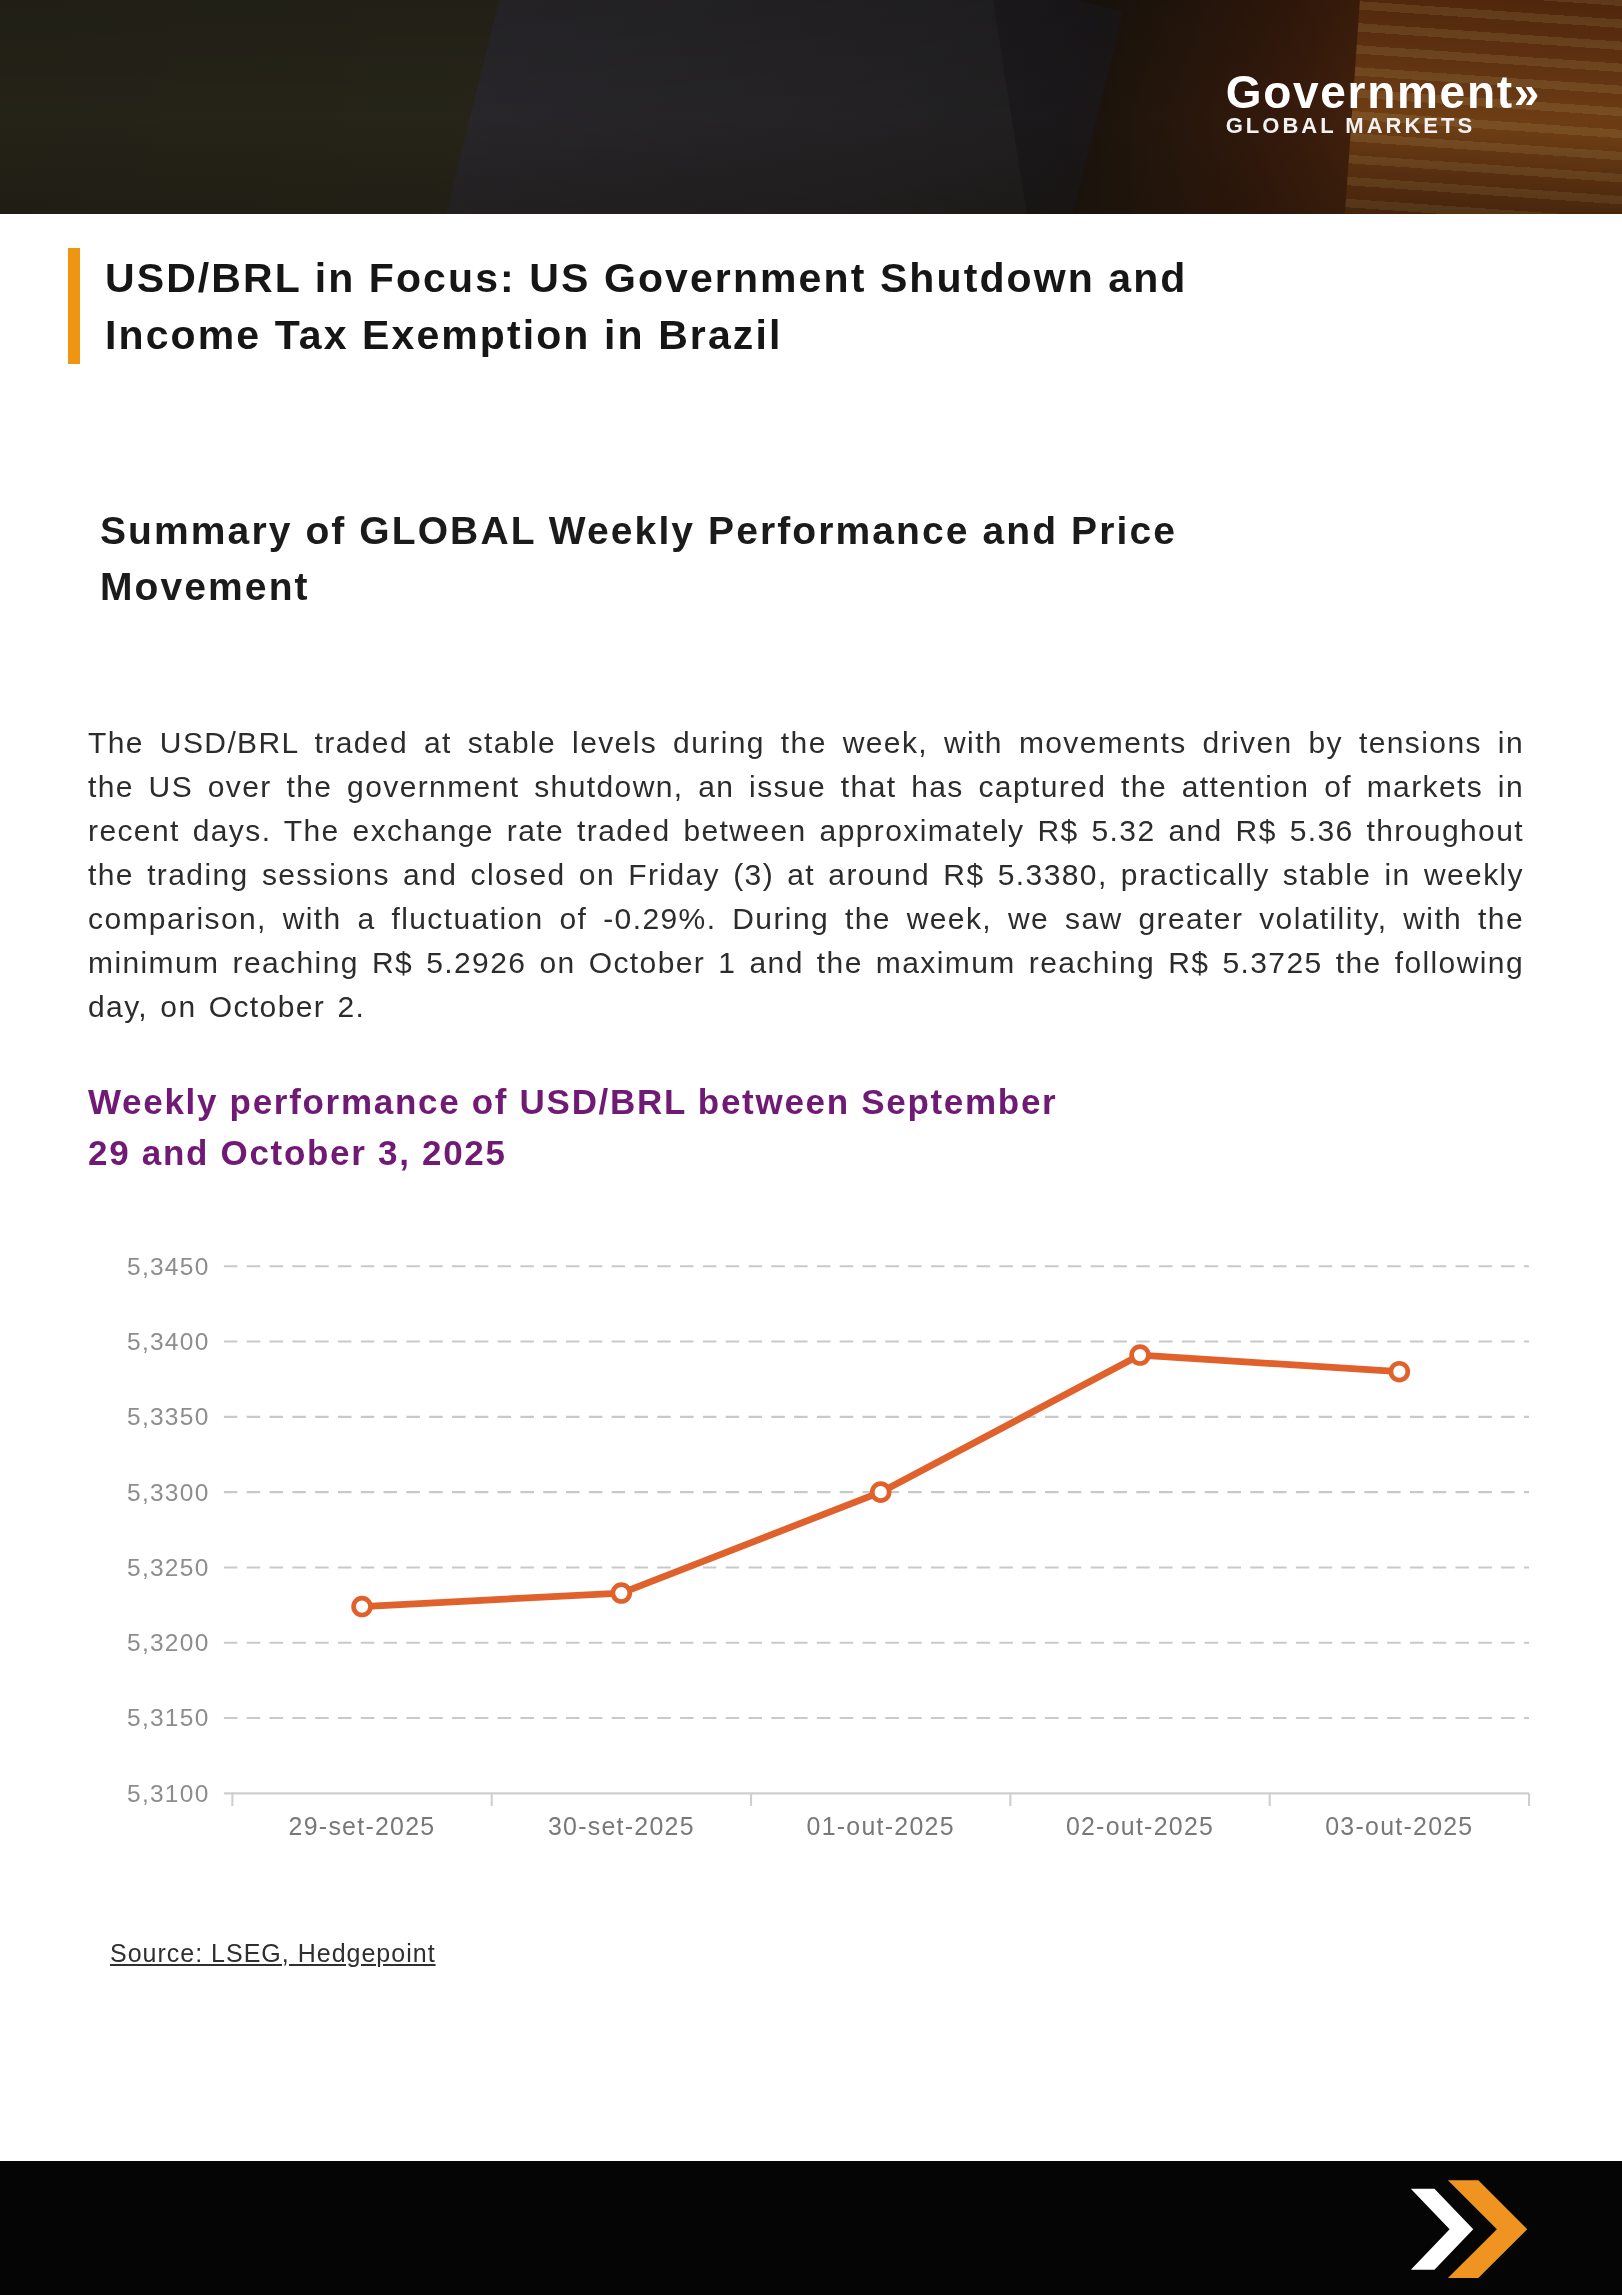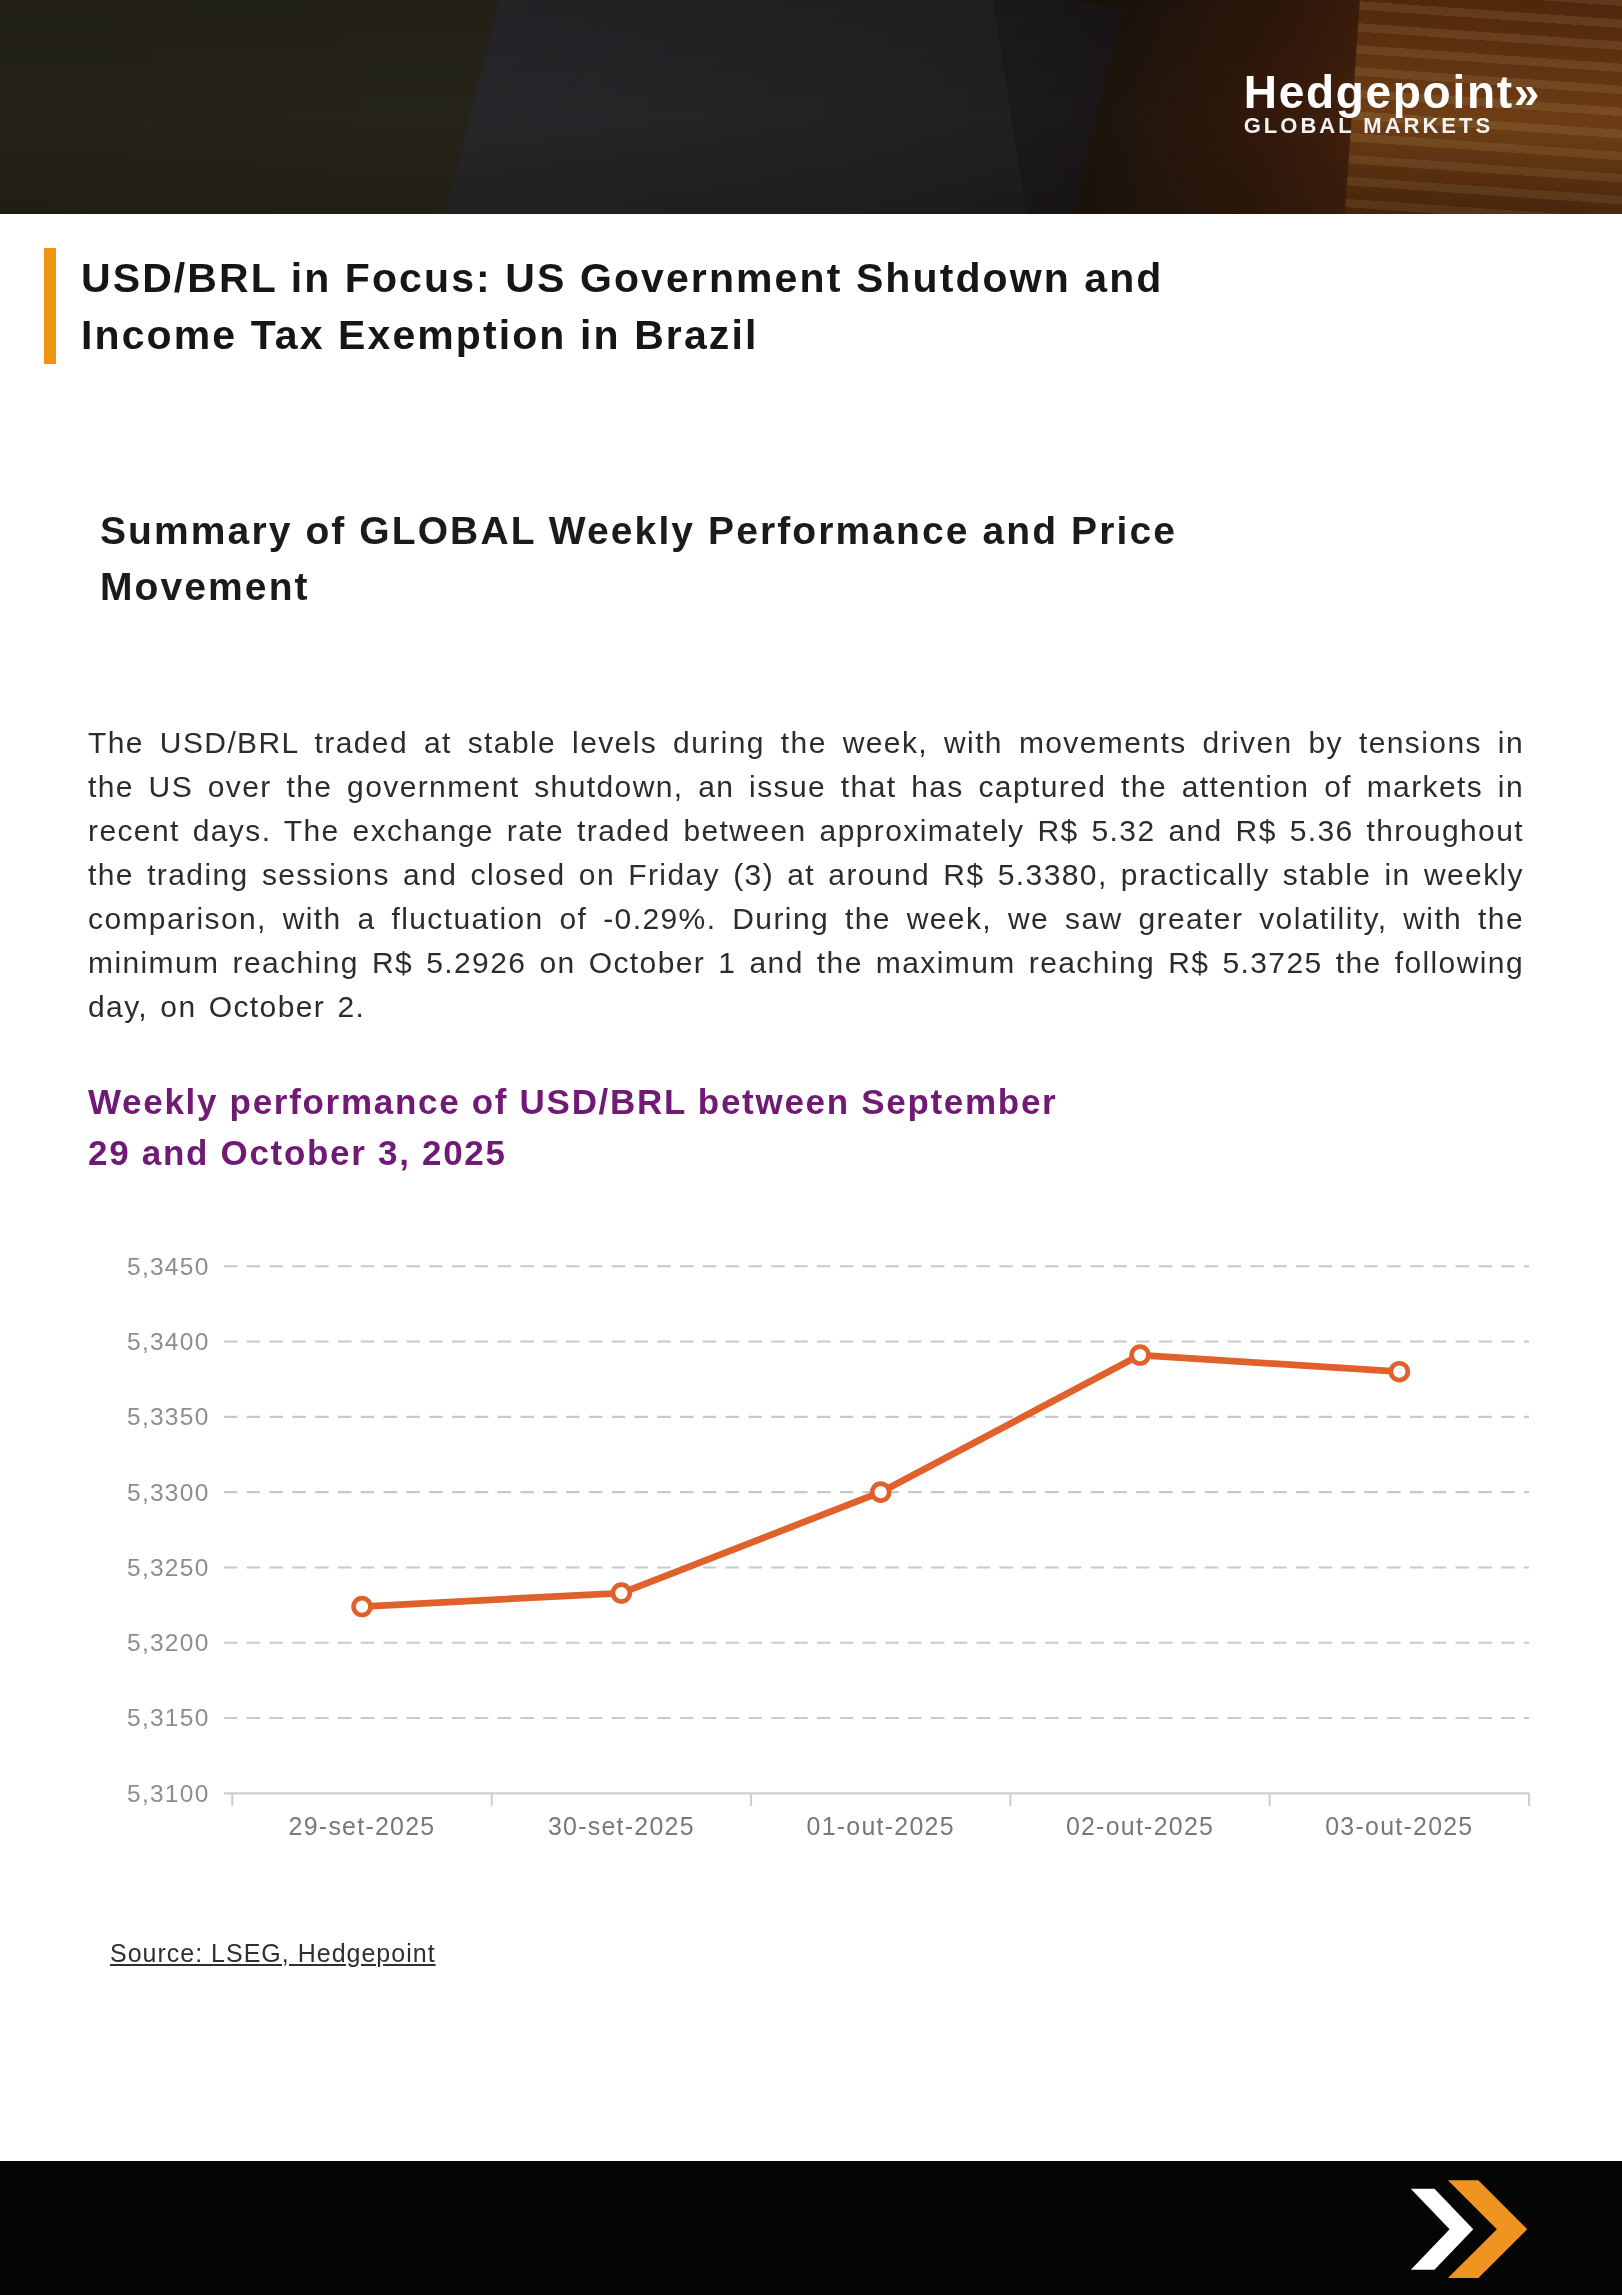--- a/index.html
+++ b/index.html
@@ -35,21 +35,21 @@
   }
   .header .shade{
     position:absolute;inset:0;
     background:linear-gradient(180deg, rgba(0,0,0,.38) 0%, rgba(0,0,0,.30) 55%, rgba(10,8,4,.48) 100%);
   }
   .logo{position:absolute;top:69px;right:81px;text-align:left;color:#ffffff;line-height:1;}
   .logo .brandline{font-weight:bold;font-size:46px;letter-spacing:1.7px;white-space:nowrap;}
   .logo .mark{font-weight:bold;}
   .logo .tagline{font-size:22px;font-weight:bold;letter-spacing:3px;color:#f2f2f2;}
   
-  .title-block{display:flex;margin:34px 93px 0 44px;}
+  .title-block{display:flex;margin:34px 93px 0 68px;}
   .accent-bar{width:12px;background:#F09511;flex:0 0 12px;margin-right:25px;}
   .doc-title{
     font-size:41px;font-weight:bold;color:#161616;line-height:57px;
     letter-spacing:2.1px;white-space:pre-line;padding-top:1.7px;
   }
   
   .section-heading{
     margin:139px 101px 0 100px;font-size:39px;font-weight:bold;color:#1b1b1b;
     line-height:56px;letter-spacing:2.1px;white-space:pre-line;
   }
@@ -74,21 +74,21 @@
 </style>
 </head>
 <body>
 
 <div class="header">
   <div class="bill"></div>
   <div class="bill2"></div>
   <div class="banknote"></div>
   <div class="shade"></div>
   <div class="logo">
-    <div class="brandline"><span>Hedgepoint</span><span class="mark">»</span></div>
+    <div class="brandline"><span>Government</span><span class="mark">»</span></div>
     <div class="tagline">GLOBAL MARKETS</div>
   </div>
 </div>
 
 <div class="title-block">
   <div class="accent-bar" style="background: rgb(240, 149, 17);"></div>
   <div class="doc-title">USD/BRL in Focus: US Government Shutdown and
 Income Tax Exemption in Brazil</div>
 </div>
 

